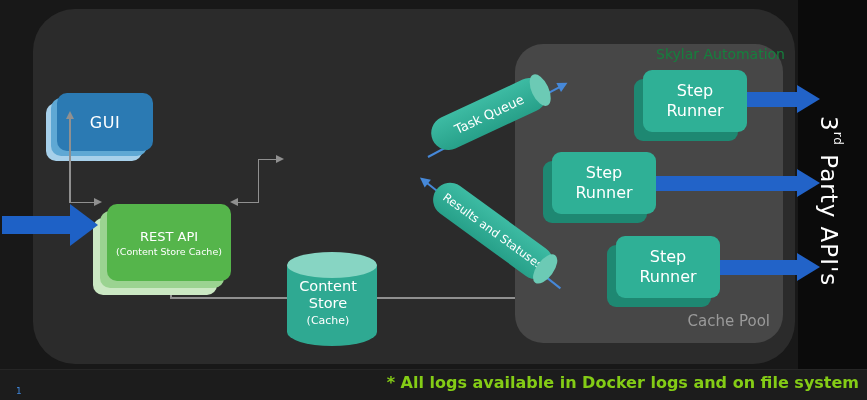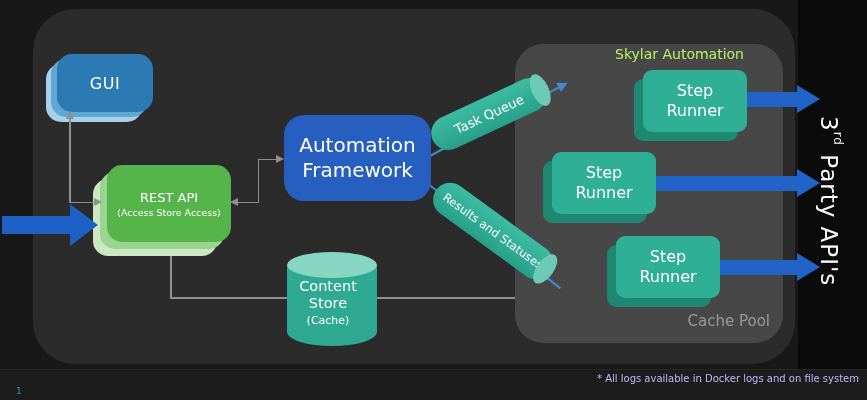--- a/index.html
+++ b/index.html
@@ -22,21 +22,21 @@
   
   .conn{background:#909090;z-index:2;}
   .conn-top{z-index:6;}
   .ah{width:0;height:0;z-index:6;}
   .ah-up{border-left:4px solid transparent;border-right:4px solid transparent;border-bottom:8px solid #909090;}
   .ah-right{border-top:4px solid transparent;border-bottom:4px solid transparent;border-left:8px solid #909090;}
   .ah-left{border-top:4px solid transparent;border-bottom:4px solid transparent;border-right:8px solid #909090;}
 
   
   .node-label{color:#fff;text-align:center;}
-  .card{border-radius:15px;position:absolute;}
+  .card{border-radius:10px;position:absolute;margin-top:39px;}
   .gui-wrap{left:46px;top:54px;width:108px;height:70px;z-index:5;}
   .gui-l2{left:0;top:10px;width:96px;height:58px;background:#a7d0ea;}
   .gui-l1{left:5px;top:5px;width:96px;height:58px;background:#5fa8d4;}
   .gui-main{left:11px;top:0;width:96px;height:58px;background:#2b7ab3;display:flex;align-items:center;justify-content:center;font-size:16px;letter-spacing:.5px;}
   .rest-wrap{left:93px;top:165px;width:140px;height:93px;z-index:5;}
   .rest-l2{left:0;top:14px;width:124px;height:77px;background:#cbe8c3;}
   .rest-l1{left:7px;top:7px;width:124px;height:77px;background:#9bd391;}
   .rest-main{left:14px;top:0;width:124px;height:77px;background:#55b54b;display:flex;flex-direction:column;align-items:center;justify-content:center;}
   .rest-main .t1{font-size:13px;}
   .rest-main .t2{font-size:9.5px;margin-top:2px;}
@@ -71,25 +71,25 @@
   .sr3{left:607px;top:236px;}
 
   
   .barrow-shaft{background:#2263c8;z-index:6;}
   .bhead{width:0;height:0;z-index:6;}
   .bhead-r{border-top:14px solid transparent;border-bottom:14px solid transparent;border-left:23px solid #2263c8;}
   .in-shaft{left:2px;top:216px;width:68px;height:18px;background:#1e61c6;z-index:6;}
   .in-head{left:70px;top:204px;border-top:21px solid transparent;border-bottom:21px solid transparent;border-left:28px solid #1e61c6;z-index:6;}
 
   
-  .skylar{left:615px;top:46px;width:170px;text-align:left;color:#bef264;font-size:14px;z-index:5;}
+  .skylar{left:615px;top:46px;width:170px;text-align:right;color:#15803d;font-size:14px;z-index:5;}
   .workerpool{left:640px;top:312px;width:130px;text-align:right;color:#9a9a9a;font-size:15px;z-index:5;}
   .thirdparty{left:816px;top:116px;height:200px;writing-mode:vertical-rl;color:#fff;font-size:23px;z-index:5;letter-spacing:1px;}
   .thirdparty sup{font-size:12px;}
-  .footer-note{right:8px;top:373px;color:#c4b5fd;font-size:10px;z-index:5;}
+  .footer-note{right:8px;top:373px;color:#84cc16;font-size:16px;z-index:5;font-weight:bold;}
   .pagenum{left:16px;top:386px;color:#3f86da;font-size:9px;z-index:5;}
 </style>
 </head>
 <body>
 
 <div class="stage">
 
   <div class="abs right-strip"></div>
   <div class="abs footer-strip"></div>
   <div class="abs main-container"></div>
@@ -133,27 +133,24 @@
     <div class="card gui-main node-label">
       <span>GUI</span>
     </div>
   </div>
 
   <div class="abs rest-wrap">
     <div class="card rest-l2"></div>
     <div class="card rest-l1"></div>
     <div class="card rest-main node-label">
       <div class="t1">REST API</div>
-      <div class="t2">(Access Store Access)</div>
+      <div class="t2">(Content Store Cache)</div>
     </div>
   </div>
 
-  <div class="abs framework">
-    <span>Automation Framework</span>
-  </div>
 
   <div class="abs store">
     <div class="body"></div>
     <div class="top"></div>
     <div class="txt">
       <div class="t1">Content Store</div>
       <div class="t2">(Cache)</div>
     </div>
   </div>
 

